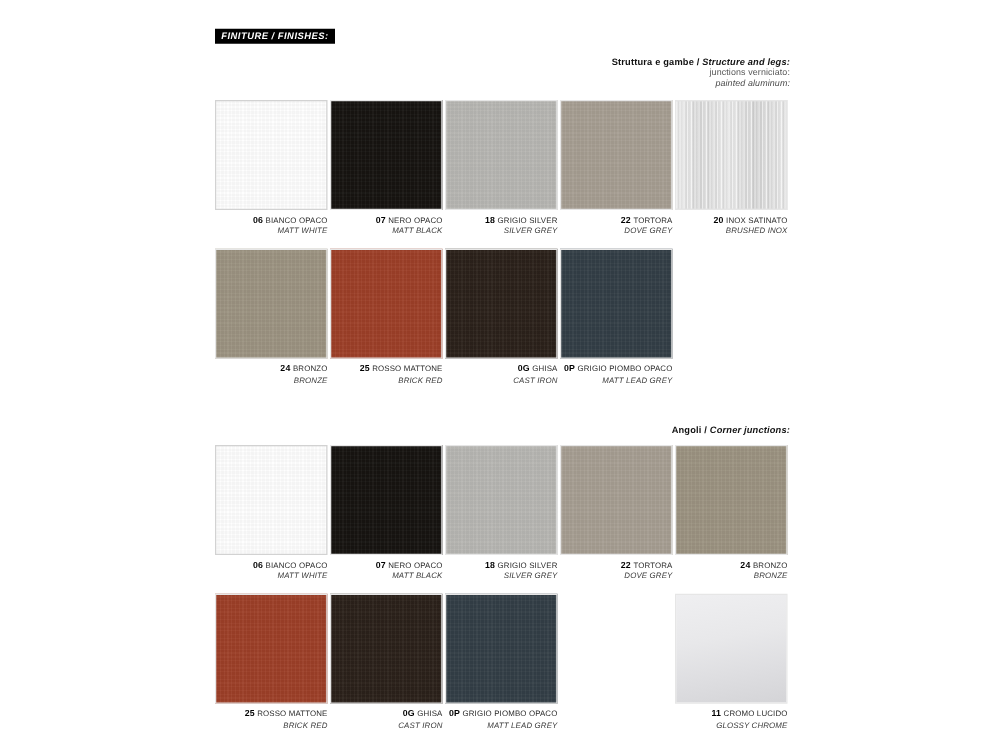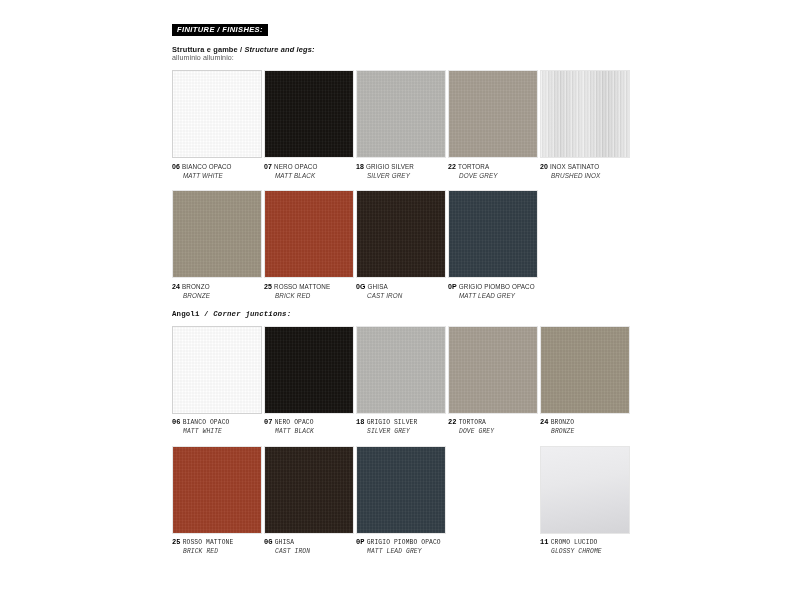--- a/index.html
+++ b/index.html
@@ -39,24 +39,24 @@
     font-style: italic;
     letter-spacing: 0.4px;
     padding: 2.5px 5px 2.5px 5px;
     line-height: 1;
     text-transform: uppercase;
   }
 
   
   .section {
     margin-top: 9px;
+    text-align: right;
   }
   .section.second {
-    margin-top: 10px;
-    font-family: Liberation Mono, monospace;
+    margin-top: 30px;
   }
   .sec-title {
     font-size: 7.4px;
     font-weight: bold;
     letter-spacing: 0.15px;
     line-height: 1.25;
     color: #121212;
   }
   .sec-title .it {
     font-style: italic;
@@ -155,21 +155,22 @@
 <body>
 
 <div id="page">
   <div id="content">
 
     <div class="badge">FINITURE / FINISHES:</div>
 
     <div id="sections-host">
         <div class="section">
           <div class="sec-title"><span>Struttura e gambe</span><span> / </span><span class="it">Structure and legs:</span></div>
-          <div class="sec-sub">alluminio alluminio:</div>
+          <div class="sec-sub">junctions verniciato:</div>
+          <div class="sec-sub"><span class="it">painted aluminum:</span></div>
           <div class="row">
             <div class="cell">
               <div class="swatch bordered tex" style="background-color: rgb(254, 254, 254);"></div>
               <div class="label"><span class="code">06</span><span>BIANCO OPACO</span><span class="it">MATT WHITE</span></div>
             </div>
             <div class="cell">
               <div class="swatch thin tex" style="background-color: rgb(22, 19, 16);"></div>
               <div class="label"><span class="code">07</span><span>NERO OPACO</span><span class="it">MATT BLACK</span></div>
             </div>
             <div class="cell">

